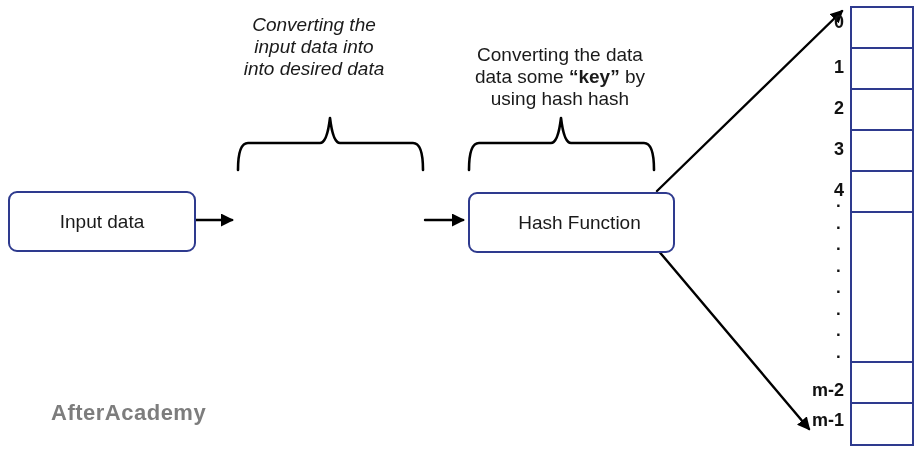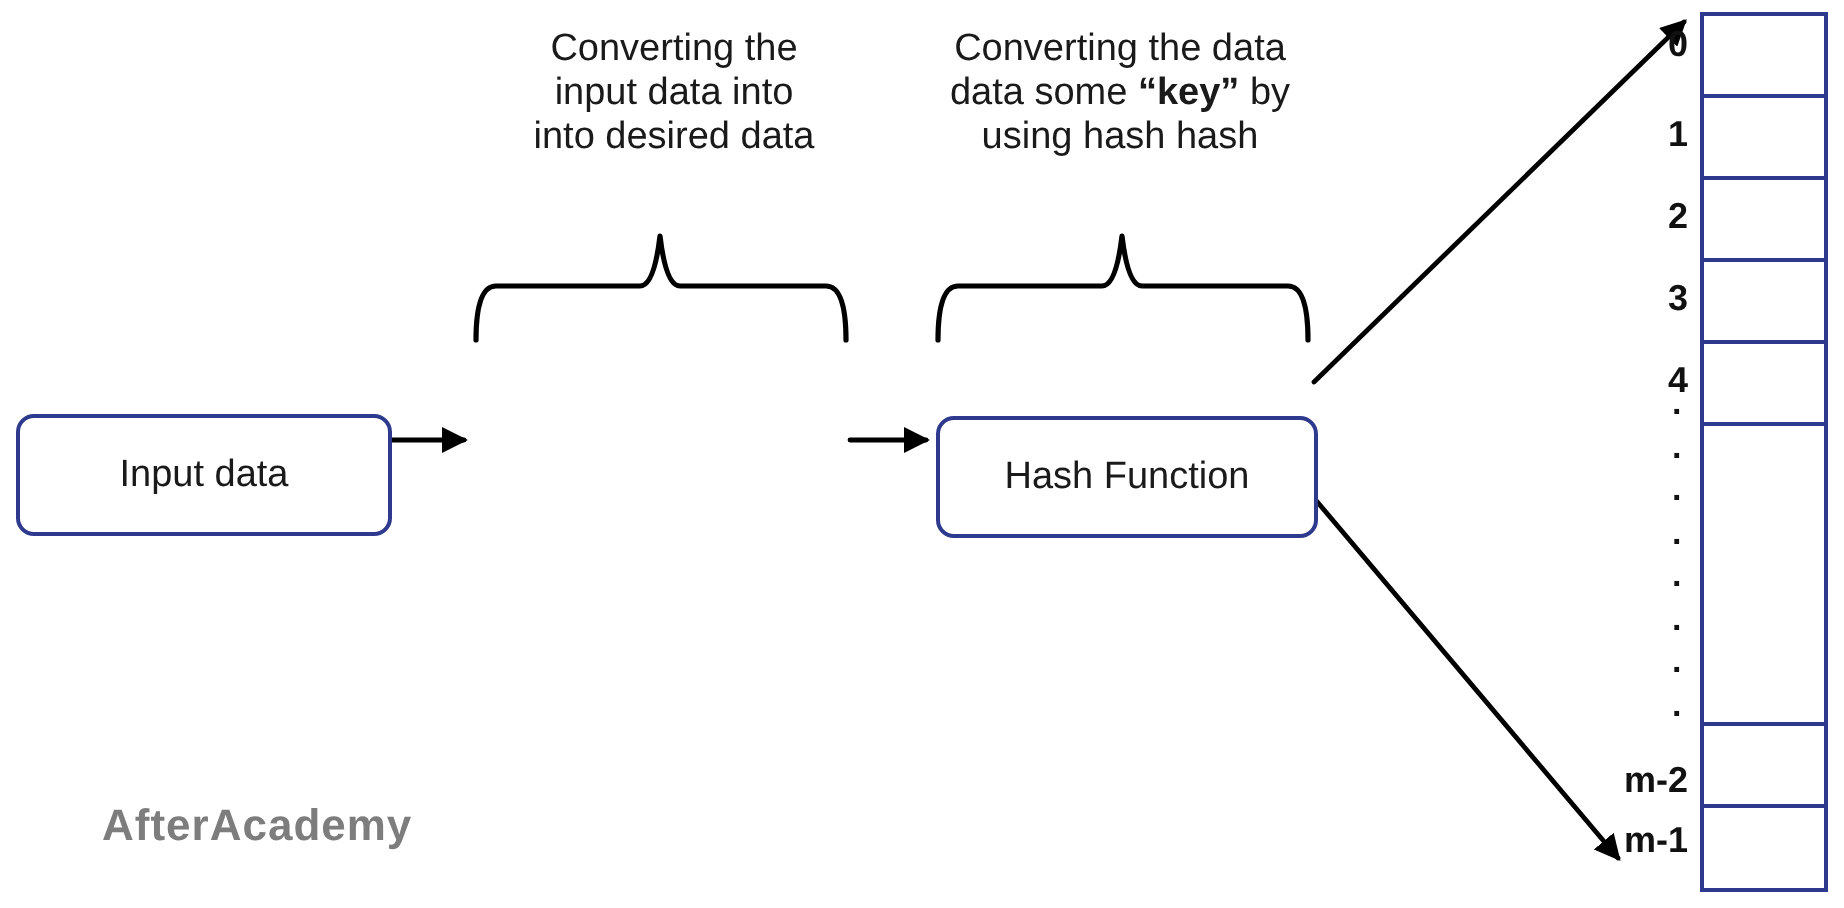--- a/index.html
+++ b/index.html
@@ -9,30 +9,30 @@
     --box-border:#2e3a8e; --line:#000000; --watermark-text:#7d7d7d;
   }
   .overlay { position:absolute; left:0; top:0; width:922px; height:454px; }
   .stroke { stroke:var(--line); stroke-width:2.4; fill:none; stroke-linecap:round; }
   .brace { stroke:var(--line); stroke-width:2.6; fill:none; stroke-linecap:round; stroke-linejoin:round; }
   .ah { fill:var(--line); }
 
   .box {
     position:absolute; border:2px solid var(--box-border); border-radius:9px;
     background:#fff; display:flex; align-items:center; justify-content:center;
-    font-size:19px; color:#1a1a1a;margin-top:16px;
+    font-size:19px; color:#1a1a1a;
   }
   .box1 { left:8px;   top:191px; width:184px; height:57px; }
   .box2 { left:237px; top:192px; width:186px; height:57px; }
-  .box3 { left:468px; top:192px; width:187px; height:57px; }
+  .box3 { left:468px; top:192px; width:187px; height:57px;padding-left:16px; }
 
   .ann { position:absolute; top:14px; width:220px; text-align:center;
          font-size:19px; line-height:22px; color:#1a1a1a; }
-  .ann1 { left:227px; }
-  .ann2 { left:450px; }
+  .ann1 { left:204px;font-style:italic; }
+  .ann2 { left:450px;margin-top:30px; }
 
   .array {
     position:absolute; left:850px; top:6px; width:64px; height:440px;
     border:2px solid var(--box-border); box-sizing:border-box;
     display:flex; flex-direction:column; background:#fff;
   }
   .cell { box-sizing:border-box; border-bottom:2px solid var(--box-border); }
   .h41 { height:41px; } .h150 { height:150px; }
   .grow { flex:1; border-bottom:none; }
 

